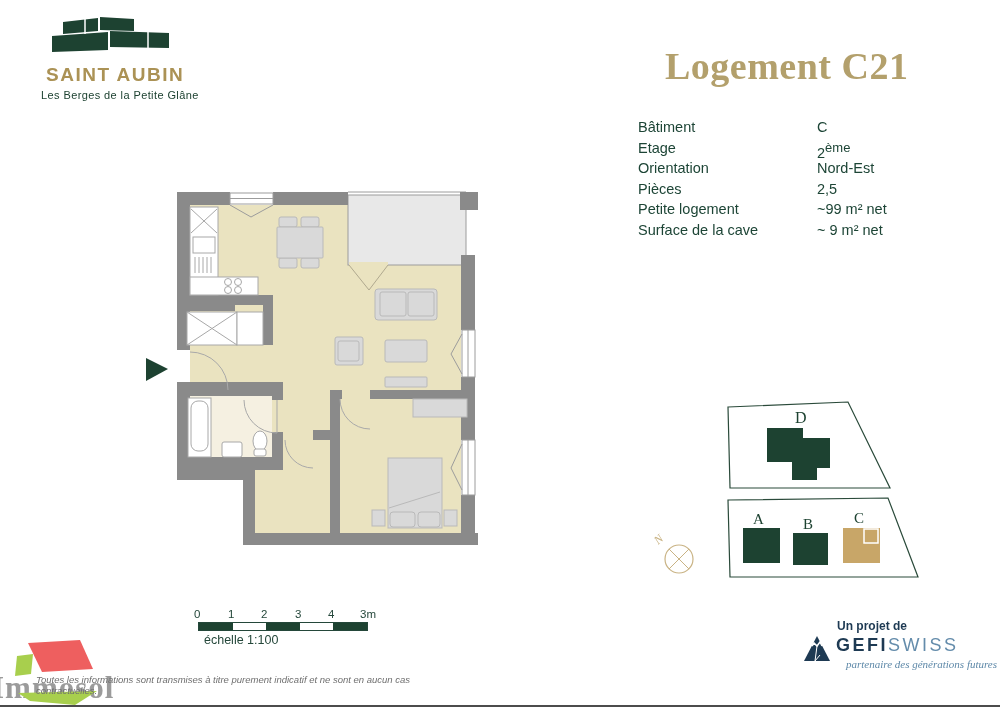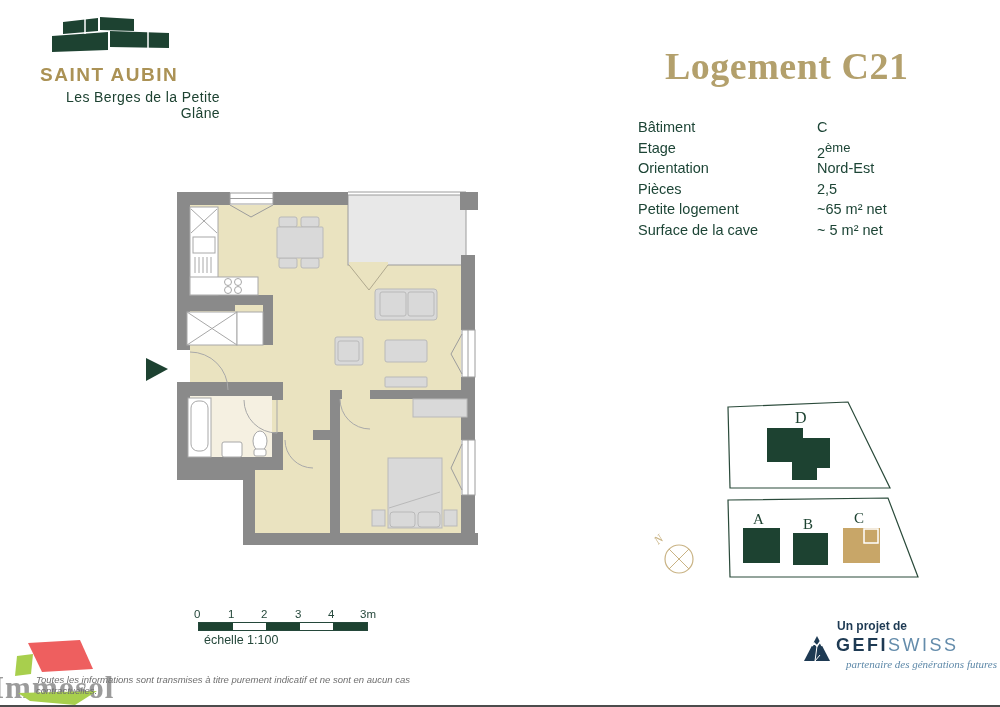--- a/index.html
+++ b/index.html
@@ -1,21 +1,21 @@
 <!DOCTYPE html>
 <html><head>
 <meta charset="utf-8">
 <style>
   html,body{margin:0;padding:0;background:#ffffff;}
   #page{position:relative;width:1000px;height:707px;background:#fff;overflow:hidden;
         font-family:"Liberation Sans",sans-serif;}
   
   #brand{position:absolute;left:30px;top:12px;width:190px;}
-  #brand .brand-title{color:#ab9255;font-weight:bold;font-size:19px;letter-spacing:1.5px;margin:2px 0 0 10px;}
-  #brand .brand-sub{color:#1d4231;font-size:14px;letter-spacing:.4px;margin:3px 0 16px 11px;text-align:right;}
+  #brand .brand-title{color:#ab9255;font-weight:bold;font-size:19px;letter-spacing:1.5px;margin:2px 0 0 16px;}
+  #brand .brand-sub{color:#1d4231;font-size:11px;letter-spacing:.4px;margin:3px 0 16px 11px;}
   #unit-title{position:absolute;left:665px;top:44px;font-family:"Liberation Serif",serif;
               font-weight:bold;font-size:38px;color:#b3a06c;letter-spacing:.5px;}
   #details{position:absolute;left:638px;top:117px;width:300px;color:#1d4536;font-size:14.5px;}
   #details .row{position:relative;height:20.5px;line-height:20.5px;}
   #details .val{position:absolute;left:179px;top:0;}
   #details sup{font-size:13px;}
   
   .abs{position:absolute;}
   #scalebar{position:absolute;left:197px;top:608px;width:200px;color:#24473a;}
   #scalebar .tick{position:absolute;top:0;font-size:11.5px;}
@@ -68,25 +68,25 @@
     <div class="row">
       <span>Orientation</span>
       <span class="val">Nord-Est</span>
     </div>
     <div class="row">
       <span>Pièces</span>
       <span class="val">2,5</span>
     </div>
     <div class="row">
       <span>Petite logement</span>
-      <span class="val">~65 m² net</span>
+      <span class="val">~99 m² net</span>
     </div>
     <div class="row">
       <span>Surface de la cave</span>
-      <span class="val">~ 5 m² net</span>
+      <span class="val">~ 9 m² net</span>
     </div>
   </div>
 
   <svg class="abs" style="left:140px;top:178px;" width="354" height="375" viewBox="-32 0 354 375">
 
     <path d="M18,27 H176 V87 H289 V355 H83 V302 H18 Z" fill="#eae3c0"></path>
     <rect x="176" y="17" width="118" height="70" fill="#e8e8e8" stroke="#9c9c9c" stroke-width="1"></rect>
     <line x1="176" y1="14" x2="294" y2="14" stroke="#9c9c9c"></line>
     <rect x="177" y="84" width="39" height="5" fill="#eae3c0"></rect>
     <rect x="18" y="218" width="82" height="61" fill="#f5f0e1"></rect>

